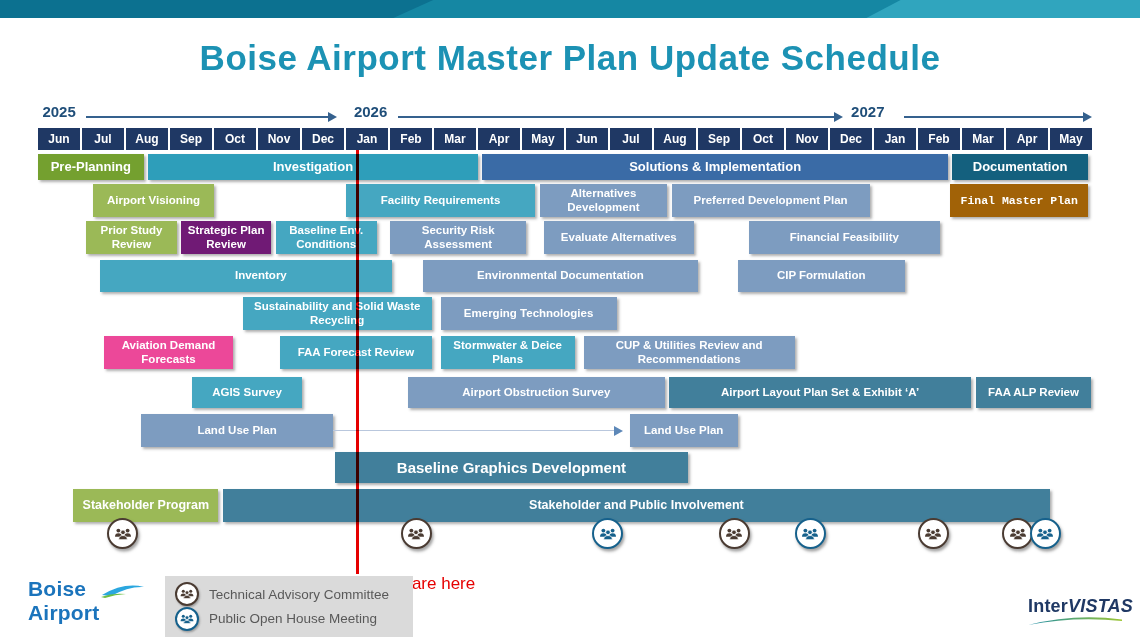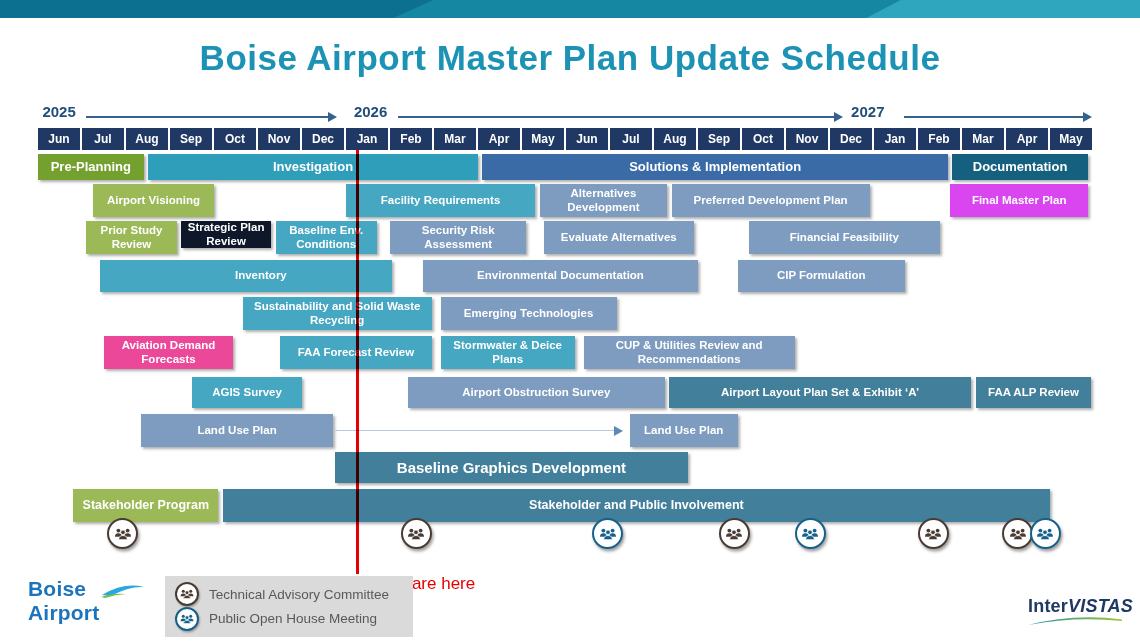--- a/index.html
+++ b/index.html
@@ -124,27 +124,27 @@
       </div>
       <div class="bar r2" style="left: 346px; width: 189.2px; top: 184px; height: 33px; background: rgb(69, 167, 193);">
         <span>Facility Requirements</span>
       </div>
       <div class="bar r2" style="left: 539.6px; width: 127.6px; top: 184px; height: 33px; background: rgb(125, 156, 192);">
         <span>Alternatives Development</span>
       </div>
       <div class="bar r2" style="left: 671.6px; width: 198px; top: 184px; height: 33px; background: rgb(125, 156, 192);">
         <span>Preferred Development Plan</span>
       </div>
-      <div class="bar r2" style="left: 950.12px; width: 138.16px; top: 184px; height: 33px; background: #d946ef;">
+      <div class="bar r2" style="left: 950.12px; width: 138.16px; top: 184px; height: 33px; background: #a16207; font-family: Liberation Mono, monospace;">
         <span>Final Master Plan</span>
       </div>
       <div class="bar r3" style="left: 86.4px; width: 90.2px; top: 221px; height: 33px; background: rgb(155, 185, 87);">
         <span>Prior Study Review</span>
       </div>
-      <div class="bar r3" style="left: 181px; width: 90.2px; top: 221px; height: 27px; background: #0f172a; justify-content: center;">
+      <div class="bar r3" style="left: 181px; width: 90.2px; top: 221px; height: 33px; background: #701a75; justify-content: center;">
         <span>Strategic Plan Review</span>
       </div>
       <div class="bar r3" style="left: 275.6px; width: 101.2px; top: 221px; height: 33px; background: rgb(69, 167, 193);">
         <span>Baseline Env. Conditions</span>
       </div>
       <div class="bar r3" style="left: 390px; width: 136.4px; top: 221px; height: 33px; background: rgb(125, 156, 192);">
         <span>Security Risk Assessment</span>
       </div>
       <div class="bar r3" style="left: 544px; width: 149.6px; top: 221px; height: 33px; background: rgb(125, 156, 192);">
         <span>Evaluate Alternatives</span>

